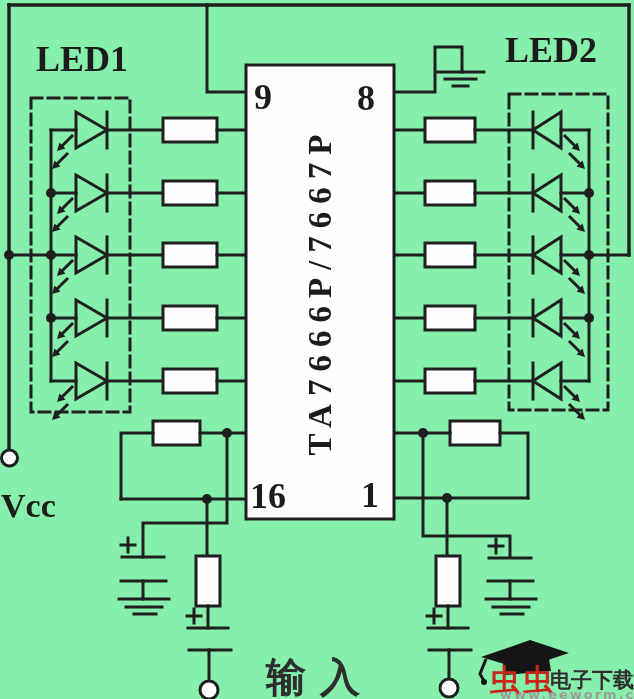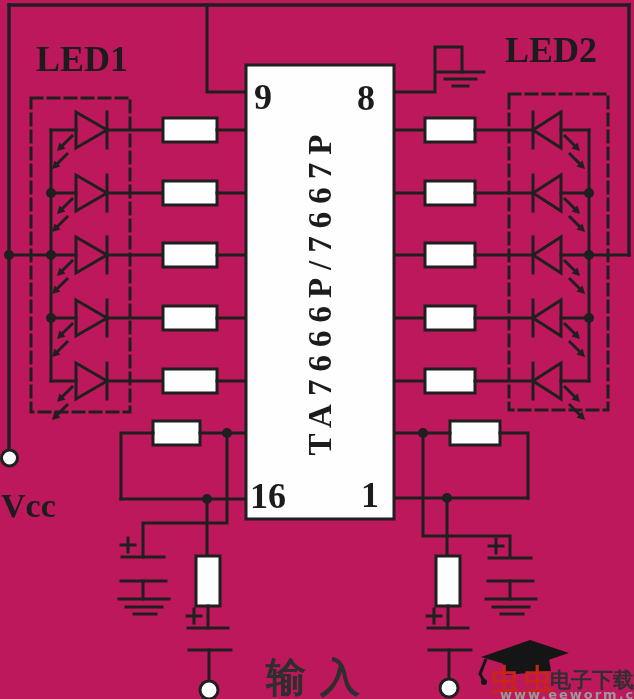--- a/index.html
+++ b/index.html
@@ -1,16 +1,16 @@
 <!DOCTYPE html>
 <html><head>
 <meta charset="utf-8">
 <style>
   html,body{margin:0;padding:0;background:#e8e8e8;}
-  .stage{position:relative;width:634px;height:699px;background:#be185d;overflow:hidden;
+  .stage{position:relative;width:634px;height:699px;background:#86efac;overflow:hidden;
          font-family:"Liberation Serif",serif;}
   svg{display:block}
   .w{stroke:#1f1f1f;stroke-width:3;fill:none;stroke-linecap:square;stroke-linejoin:miter}
   .wb{stroke-width:3.4}
   .dash{stroke-dasharray:11 6}
   .cmp{fill:#fefefe;stroke:#1f1f1f;stroke-width:3}
   .dot{fill:#1f1f1f;stroke:none}
   .arrow line{stroke:#1f1f1f;stroke-width:3;stroke-linecap:square}
   .arrow polygon{fill:#1f1f1f;stroke:none}
   .txt{fill:#1c1c1c;font-family:"Liberation Serif","DejaVu Serif",serif;font-weight:700}

